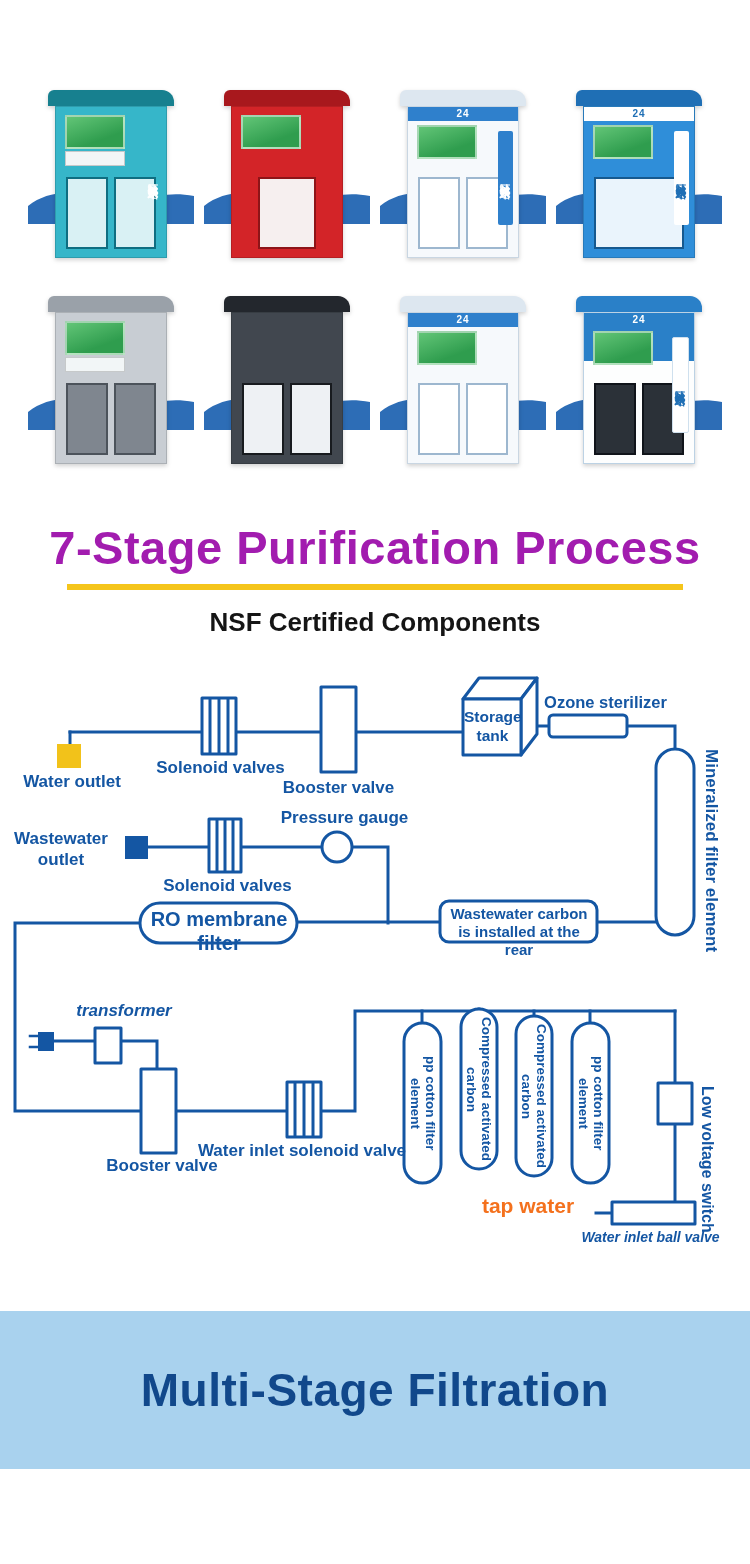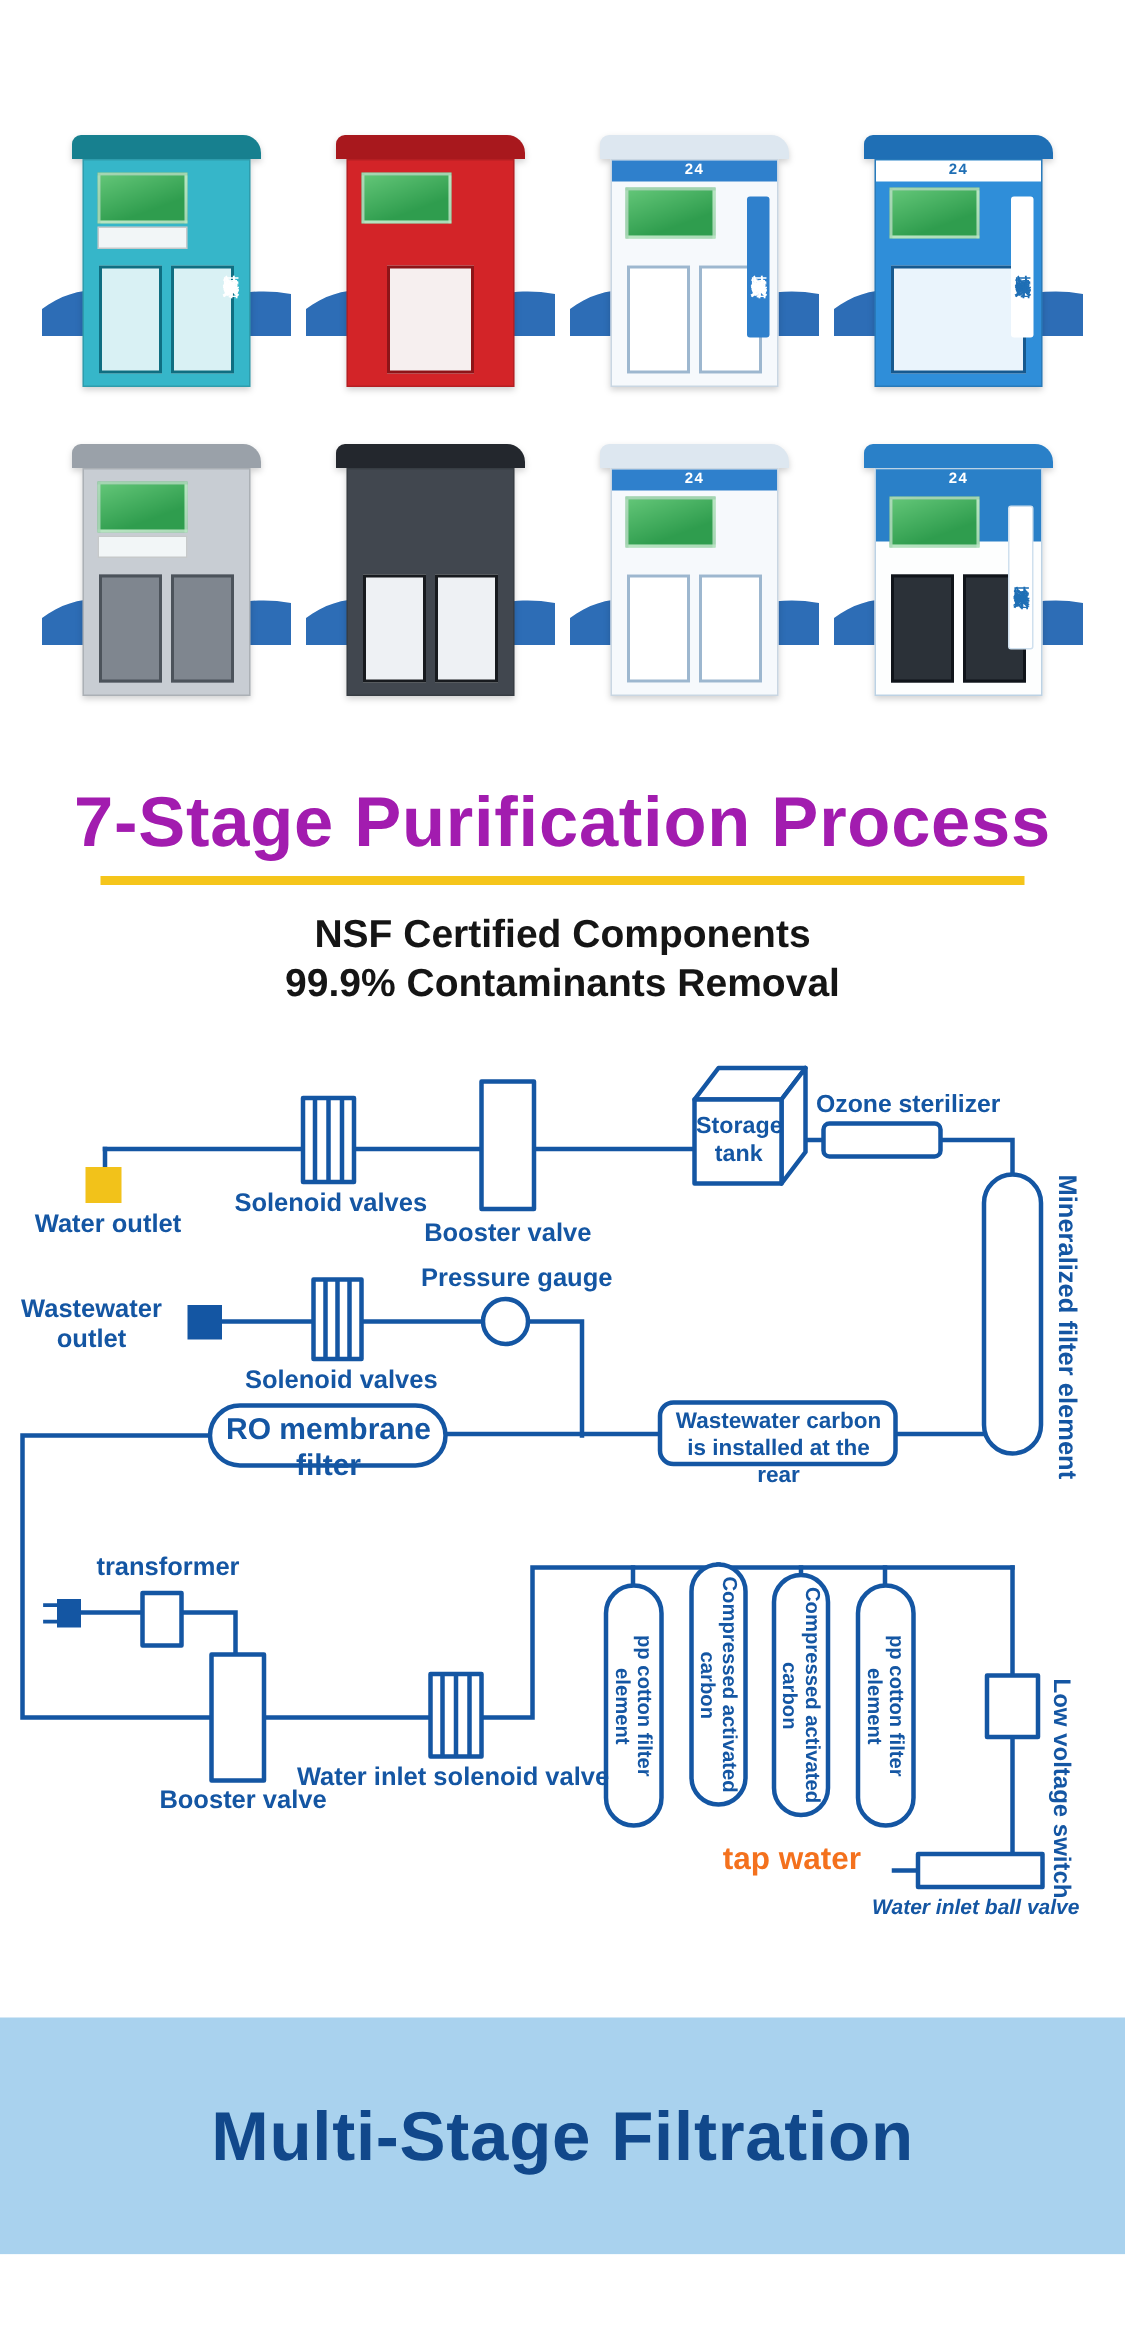--- a/index.html
+++ b/index.html
@@ -58,21 +58,21 @@
   .lbl-sol1{left:148px;top:107px;width:145px;}
   .lbl-boost1{left:266px;top:127px;width:145px;}
   .lbl-tank{left:464px;top:57px;width:57px;font-size:15.5px;}
   .lbl-ozone{left:533px;top:42px;width:145px;font-size:16.5px;}
   .lbl-mineral{left:701px;top:92px;height:215px;font-size:17px;}
   .lbl-waste{left:6px;top:178px;width:110px;}
   .lbl-sol2{left:155px;top:225px;width:145px;}
   .lbl-gauge{left:272px;top:157px;width:145px;}
   .lbl-ro{left:149px;top:257px;width:140px;font-size:20px;}
   .lbl-carbon{left:446px;top:254px;width:146px;font-size:15px;}
-  .lbl-transformer{left:57px;top:350px;width:110px;}
+  .lbl-transformer{left:69px;top:350px;width:110px;font-style:italic;}
   .lbl-boost2{left:88px;top:505px;width:148px;}
   .lbl-wis{left:196px;top:490px;width:212px;}
   .vcap{position:absolute;writing-mode:vertical-rl;font-weight:bold;color:#1456a3;font-size:13.5px;display:flex;align-items:center;justify-content:center;text-align:center;}
   .vcap1{left:404px;top:378px;width:37px;height:148px;}
   .vcap2{left:461px;top:364px;width:36px;height:148px;}
   .vcap3{left:516px;top:371px;width:36px;height:148px;}
   .vcap4{left:572px;top:378px;width:37px;height:148px;}
   .lbl-lvs{left:697px;top:400px;height:215px;font-size:16px;}
   .lbl-tap{left:468px;top:543px;width:120px;color:#f4711d;font-size:21px;}
   .lbl-ball{left:553px;top:578px;width:195px;font-size:14px;font-style:italic;}
@@ -222,21 +222,20 @@
           <path d="M0,26 C20,10 45,10 68,20 C95,31 120,8 160,16 L160,44 L0,44 Z" fill="#2d6db6"></path>
         </svg>
     </div>
 
   </section>
 
 
   <h1 class="main-title">7-Stage Purification Process</h1>
   <div class="title-underline"></div>
   <p class="subtitle first">NSF Certified Components</p>
-  <p class="subtitle">99.9% Contaminants Removal</p>
 
   <div class="diagram">
     <svg class="diagram-svg" width="750" height="660" viewBox="0 0 750 660">
       <g stroke="#1456a3" stroke-width="3" fill="none" stroke-linecap="square">
         <path d="M70,81 H463"></path>
         <path d="M70,81 V93"></path>
         <path d="M537,75 H549"></path>
         <path d="M627,75 H675 V98"></path>
         <path d="M148,196 H322"></path>
         <path d="M352,196 H388 V272"></path>

